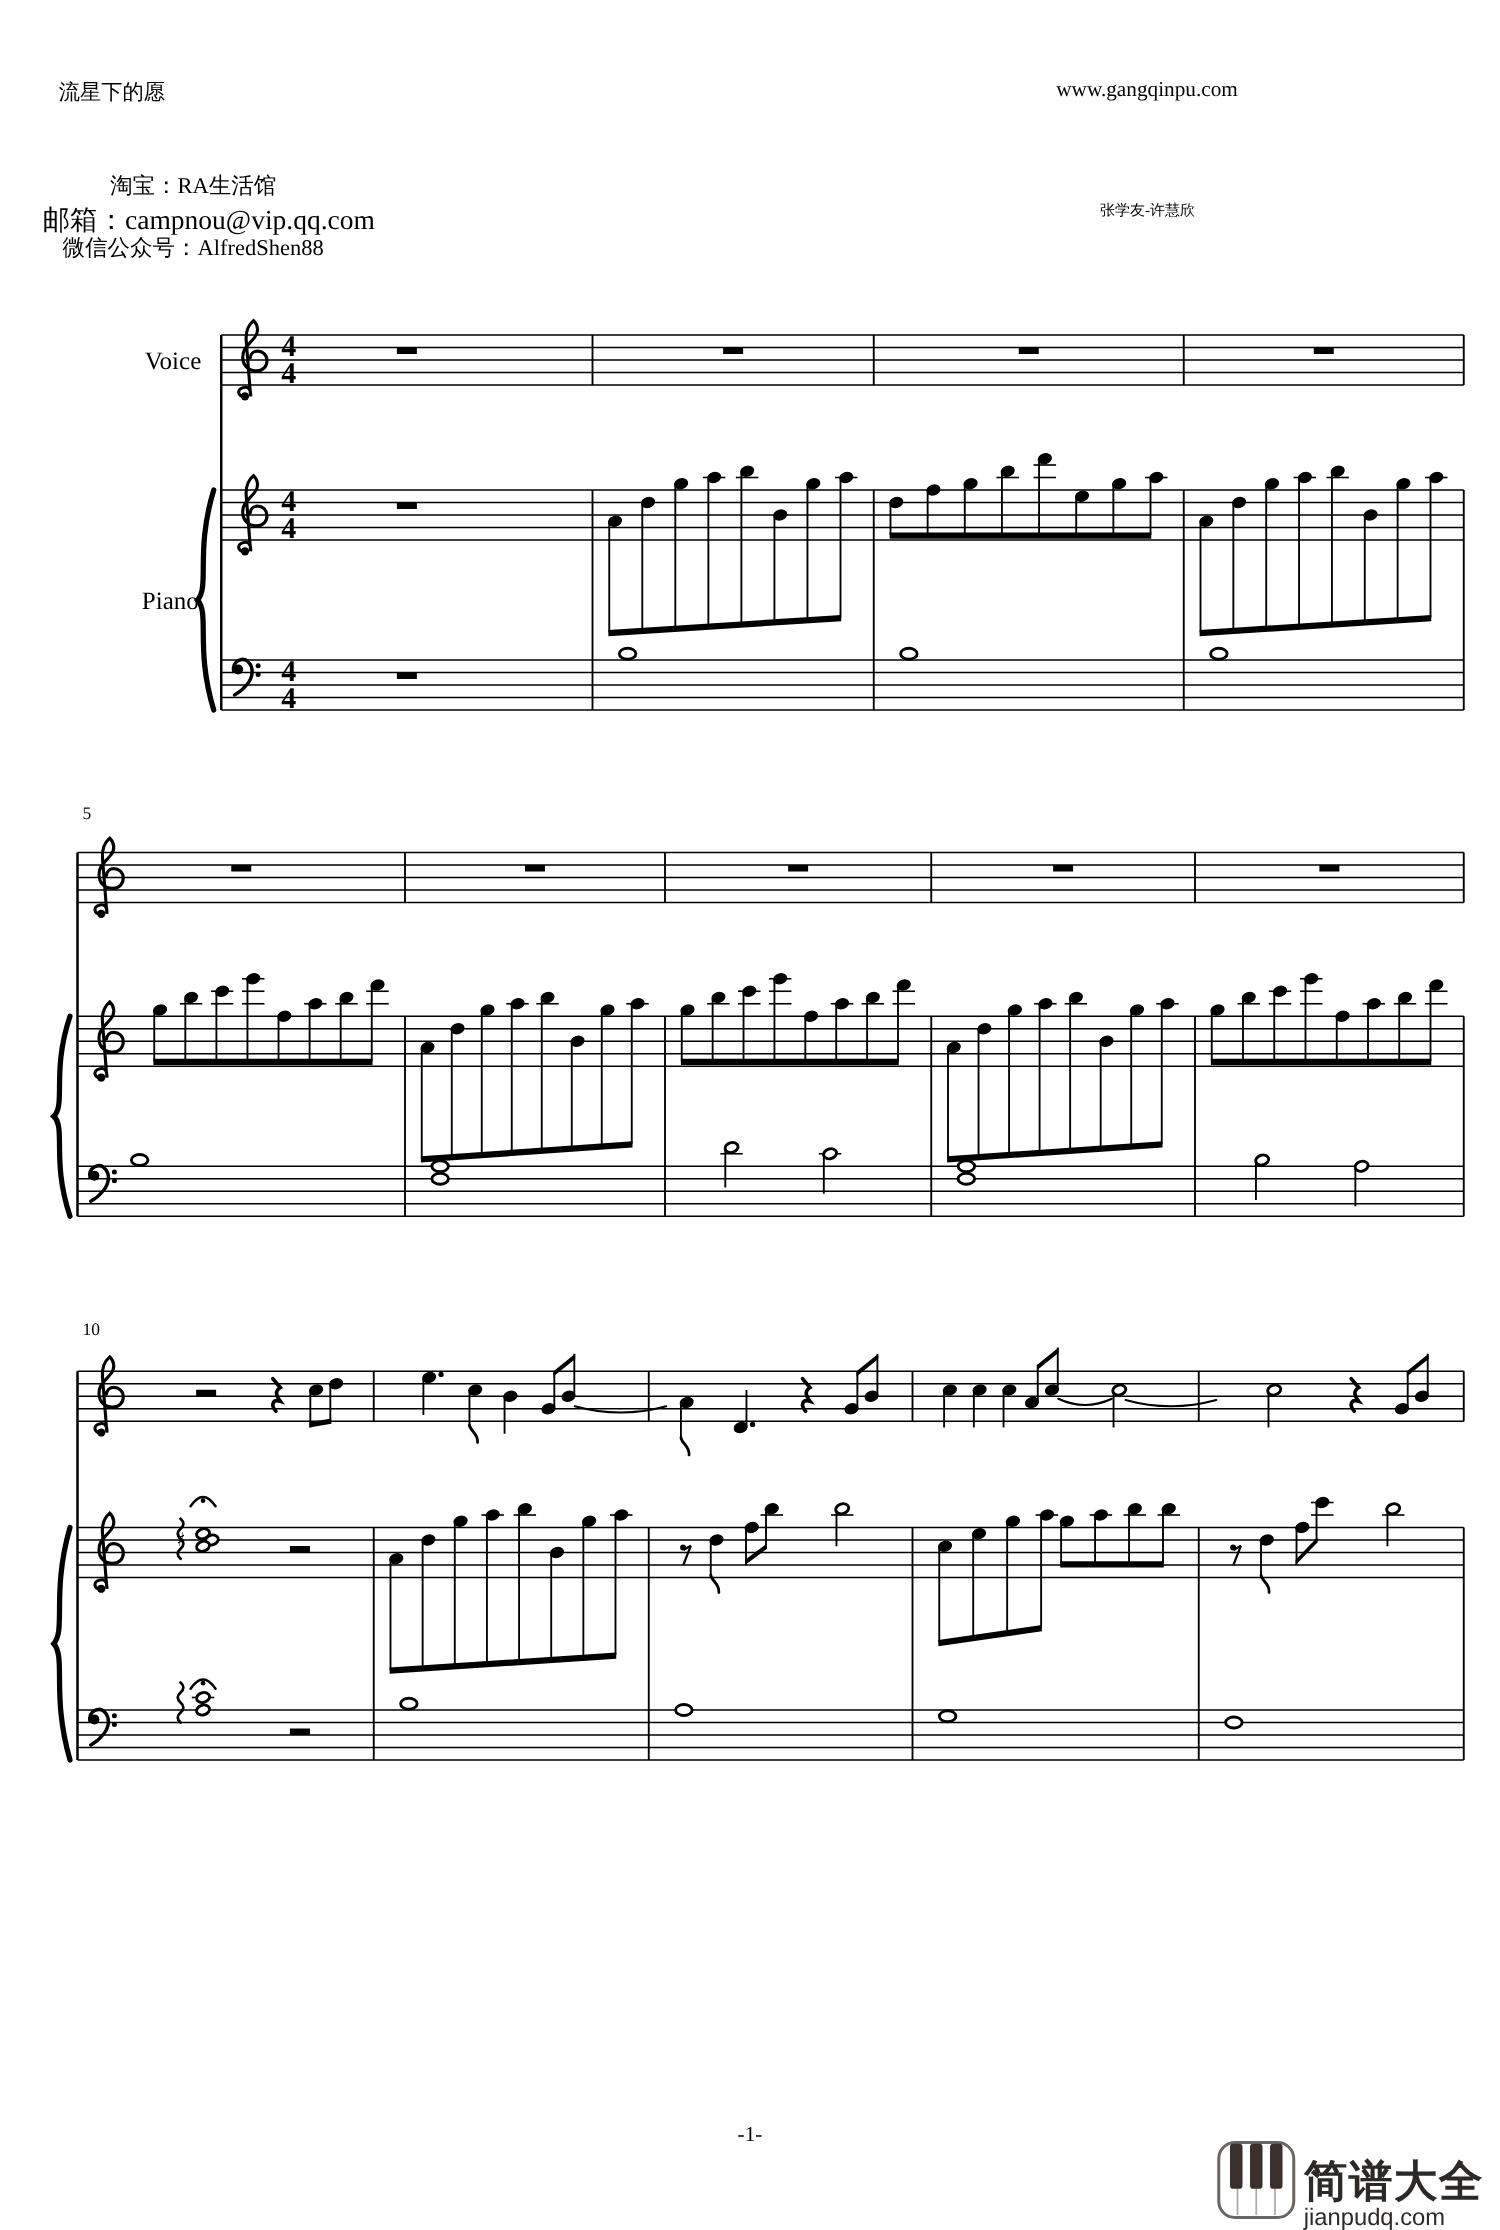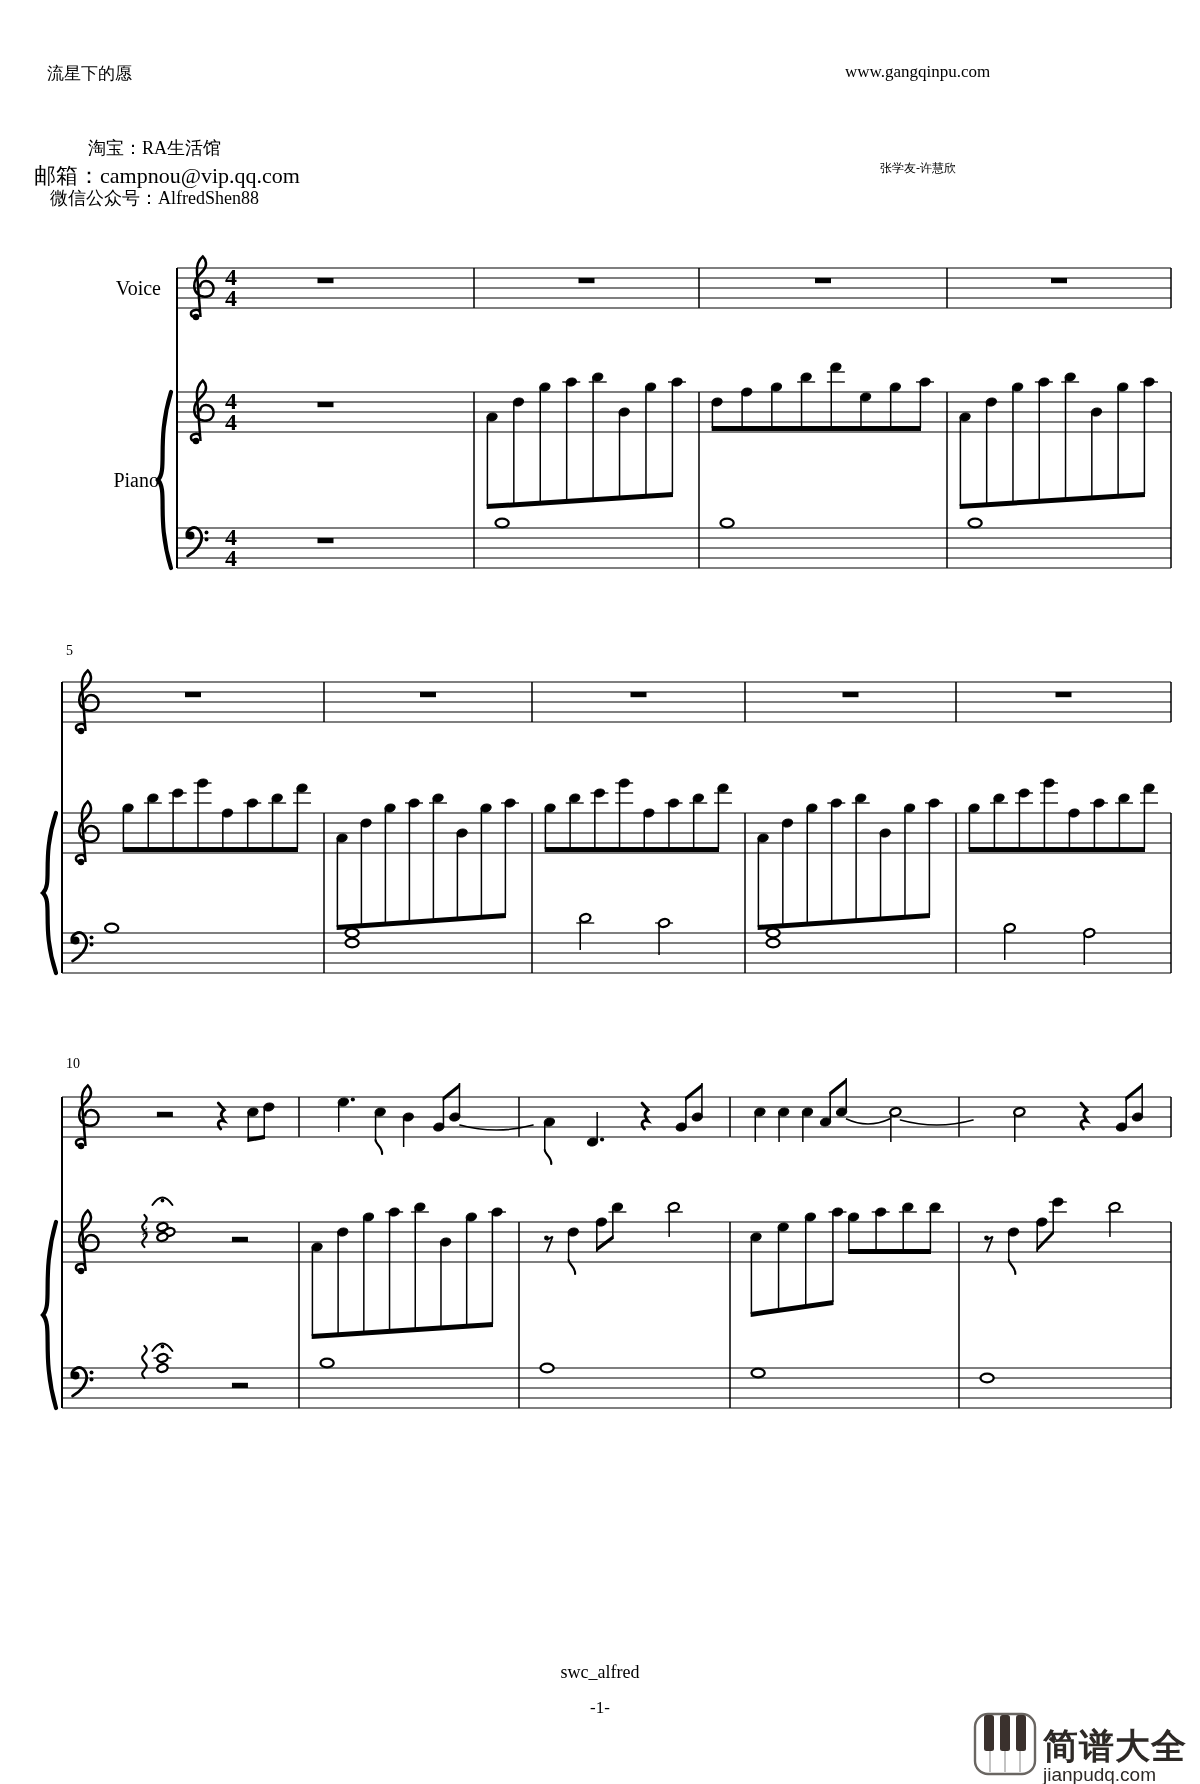--- a/index.html
+++ b/index.html
@@ -507,21 +507,20 @@
           <path d="M 152.44444444444446,1351 Q 162.44444444444446,1336 172.44444444444446,1351" stroke="#000" stroke-width="2" fill="none" stroke-linecap="round"></path>
           <circle cx="162.44444444444446" cy="1346.5" r="1.9" fill="#000"></circle>
           <rect x="231.94444444444446" y="1382.8" width="16" height="5.2" fill="#000"></rect>
           <ellipse cx="327.1" cy="1363" rx="6.6" ry="4.4" transform="rotate(0 327.1 1363)" fill="#fff" stroke="#000" stroke-width="2.3"></ellipse>
           <ellipse cx="547.1" cy="1368" rx="6.6" ry="4.4" transform="rotate(0 547.1 1368)" fill="#fff" stroke="#000" stroke-width="2.3"></ellipse>
           <ellipse cx="758.1" cy="1373" rx="6.6" ry="4.4" transform="rotate(0 758.1 1373)" fill="#fff" stroke="#000" stroke-width="2.3"></ellipse>
           <ellipse cx="987.1" cy="1378" rx="6.6" ry="4.4" transform="rotate(0 987.1 1378)" fill="#fff" stroke="#000" stroke-width="2.3"></ellipse>
         </g>
       </svg></div>
 
-  <div class="abs footer-author">swc_alfred</div>
   <div class="abs footer-page">-1-</div>
 
   <div class="logo">
     <svg width="64" height="64" viewBox="0 0 64 64">
       <rect x="2" y="2" width="60" height="60" rx="13" fill="#ffffff" stroke="#6a6662" stroke-width="2.4"></rect>
       <line x1="17" y1="36" x2="17" y2="60" stroke="#aaa" stroke-width="1.4"></line>
       <line x1="32" y1="36" x2="32" y2="60" stroke="#aaa" stroke-width="1.4"></line>
       <line x1="47" y1="36" x2="47" y2="60" stroke="#aaa" stroke-width="1.4"></line>
       <rect x="11" y="3" width="10" height="36" rx="2.5" fill="#3a312d"></rect>
       <rect x="27" y="3" width="10" height="36" rx="2.5" fill="#3a312d"></rect>

